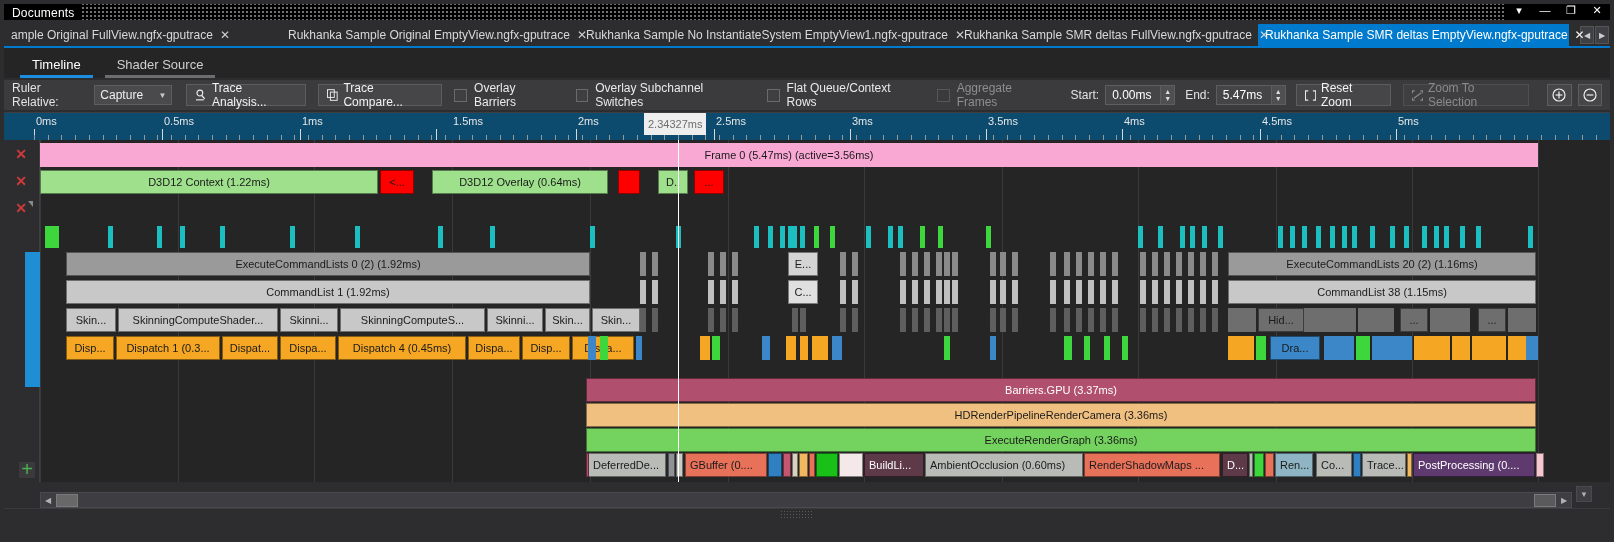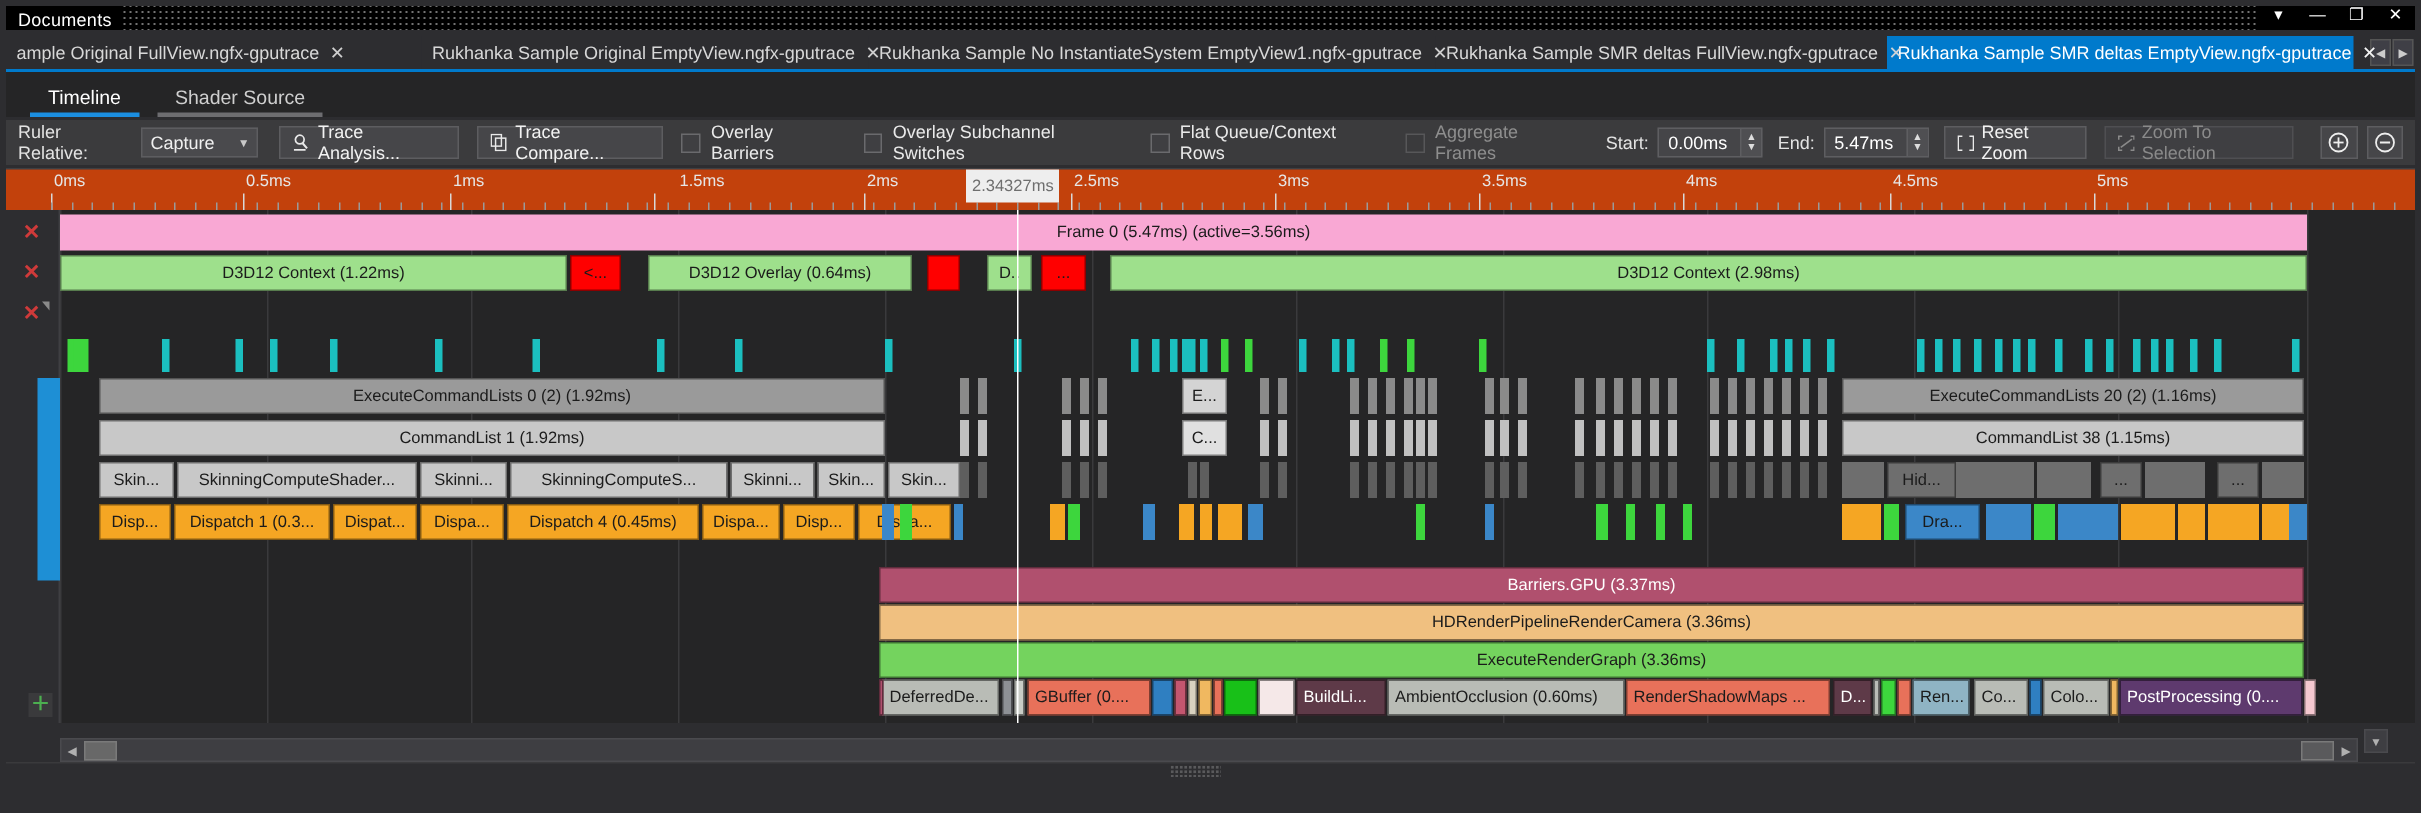--- a/index.html
+++ b/index.html
@@ -124,21 +124,21 @@
   }
   .iconbtn {
     width: 26px; height: 22px; background: #464649; border: 1px solid #5d5d60;
     display: flex; align-items: center; justify-content: center;
     color: #eee; margin-left: 6px;
   }
 
   
   .ruler {
     position: absolute; left: 4px; top: 112px; width: 1606px; height: 28px;
-    background: #c2410c; border-top: 1px solid #3f3f42;
+    background: #0c4a6e; border-top: 1px solid #3f3f42;
   }
   .ruler .tick-label {
     position: absolute; top: 2px; font-size: 11px; color: #e6e6e6; transform: translateX(2px);
   }
   .ruler .major {
     position: absolute; bottom: 0; width: 1px; height: 11px; background: #d8d8d8;
   }
   .ruler .minor {
     position: absolute; bottom: 0; width: 1px; height: 5px; background: #9a9a9a;
   }
@@ -534,23 +534,20 @@
           <span>D3D12 Overlay (0.64ms)</span>
         </div>
         <div class="blk" style="left: 578px; top: 30px; width: 22px; height: 24px; background: rgb(255, 0, 0);">
           <span></span>
         </div>
         <div class="blk" style="left: 618px; top: 30px; width: 30px; height: 24px; background: rgb(158, 224, 140);">
           <span>D..</span>
         </div>
         <div class="blk" style="left: 654px; top: 30px; width: 30px; height: 24px; background: rgb(255, 0, 0);">
           <span>...</span>
-        </div>
-        <div class="blk" style="left: 700px; top: 30px; width: 798px; height: 24px; background: rgb(158, 224, 140);">
-          <span>D3D12 Context (2.98ms)</span>
         </div>
         <div class="blk nb" style="left: 5px; top: 86px; width: 5px; height: 22px; background: rgb(61, 214, 61);"></div>
         <div class="blk nb" style="left: 9px; top: 86px; width: 5px; height: 22px; background: rgb(61, 214, 61);"></div>
         <div class="blk nb" style="left: 14px; top: 86px; width: 5px; height: 22px; background: rgb(61, 214, 61);"></div>
         <div class="blk nb" style="left: 68px; top: 86px; width: 5px; height: 22px; background: rgb(27, 191, 191);"></div>
         <div class="blk nb" style="left: 117px; top: 86px; width: 5px; height: 22px; background: rgb(27, 191, 191);"></div>
         <div class="blk nb" style="left: 140px; top: 86px; width: 5px; height: 22px; background: rgb(27, 191, 191);"></div>
         <div class="blk nb" style="left: 180px; top: 86px; width: 5px; height: 22px; background: rgb(27, 191, 191);"></div>
         <div class="blk nb" style="left: 250px; top: 86px; width: 5px; height: 22px; background: rgb(27, 191, 191);"></div>
         <div class="blk nb" style="left: 315px; top: 86px; width: 5px; height: 22px; background: rgb(27, 191, 191);"></div>
@@ -862,21 +859,21 @@
         <div class="blk lbl-left" style="left: 1235px; top: 313px; width: 38px; height: 24px; background: rgb(143, 180, 196); color: rgb(27, 27, 27);">
           <span>Ren...</span>
         </div>
         <div class="blk lbl-left" style="left: 1276px; top: 313px; width: 36px; height: 24px; background: rgb(185, 188, 182); color: rgb(27, 27, 27);">
           <span>Co...</span>
         </div>
         <div class="blk" style="left: 1313px; top: 313px; width: 8px; height: 24px; background: rgb(47, 127, 193); color: rgb(27, 27, 27);">
           <span></span>
         </div>
         <div class="blk lbl-left" style="left: 1322px; top: 313px; width: 44px; height: 24px; background: rgb(185, 188, 182); color: rgb(27, 27, 27);">
-          <span>Colo...</span>
+          <span>Trace...</span>
         </div>
         <div class="blk" style="left: 1367px; top: 313px; width: 5px; height: 24px; background: rgb(240, 184, 96); color: rgb(27, 27, 27);">
           <span></span>
         </div>
         <div class="blk lbl-left" style="left: 1373px; top: 313px; width: 122px; height: 24px; background: rgb(94, 58, 110); color: rgb(255, 255, 255);">
           <span>PostProcessing (0....</span>
         </div>
         <div class="blk" style="left: 1496px; top: 313px; width: 8px; height: 24px; background: rgb(245, 200, 208); color: rgb(27, 27, 27);">
           <span></span>
         </div>

